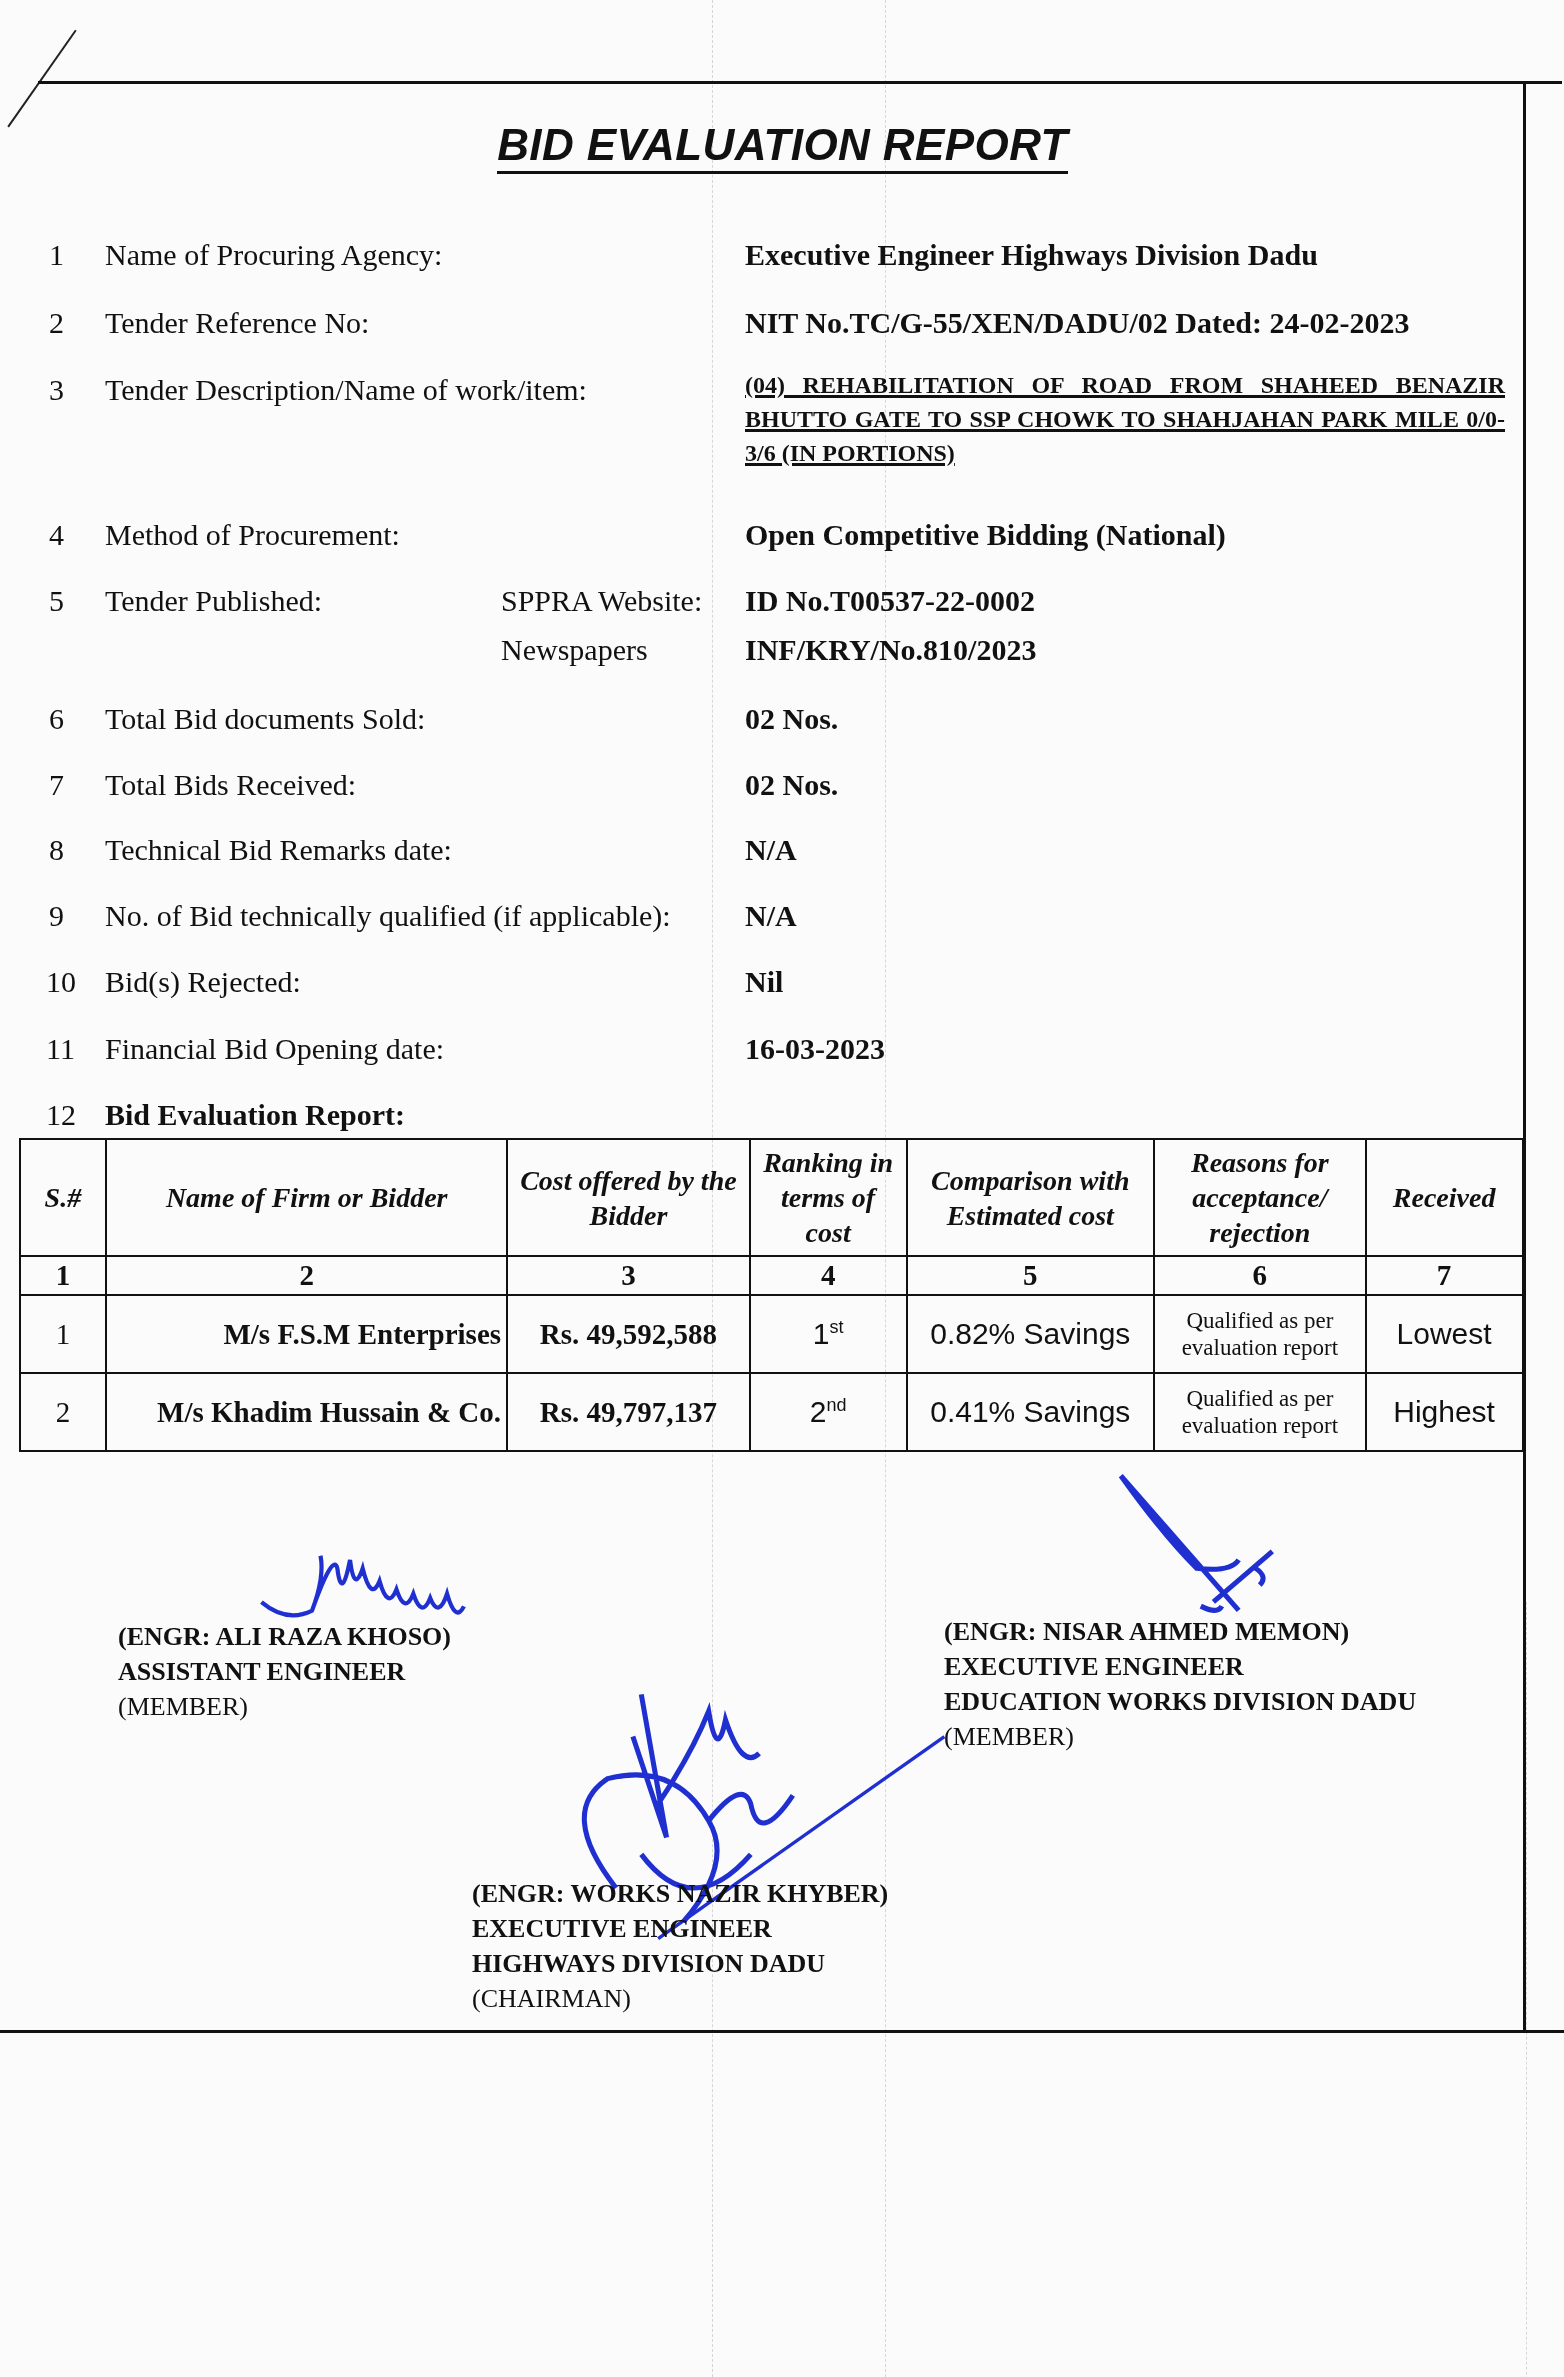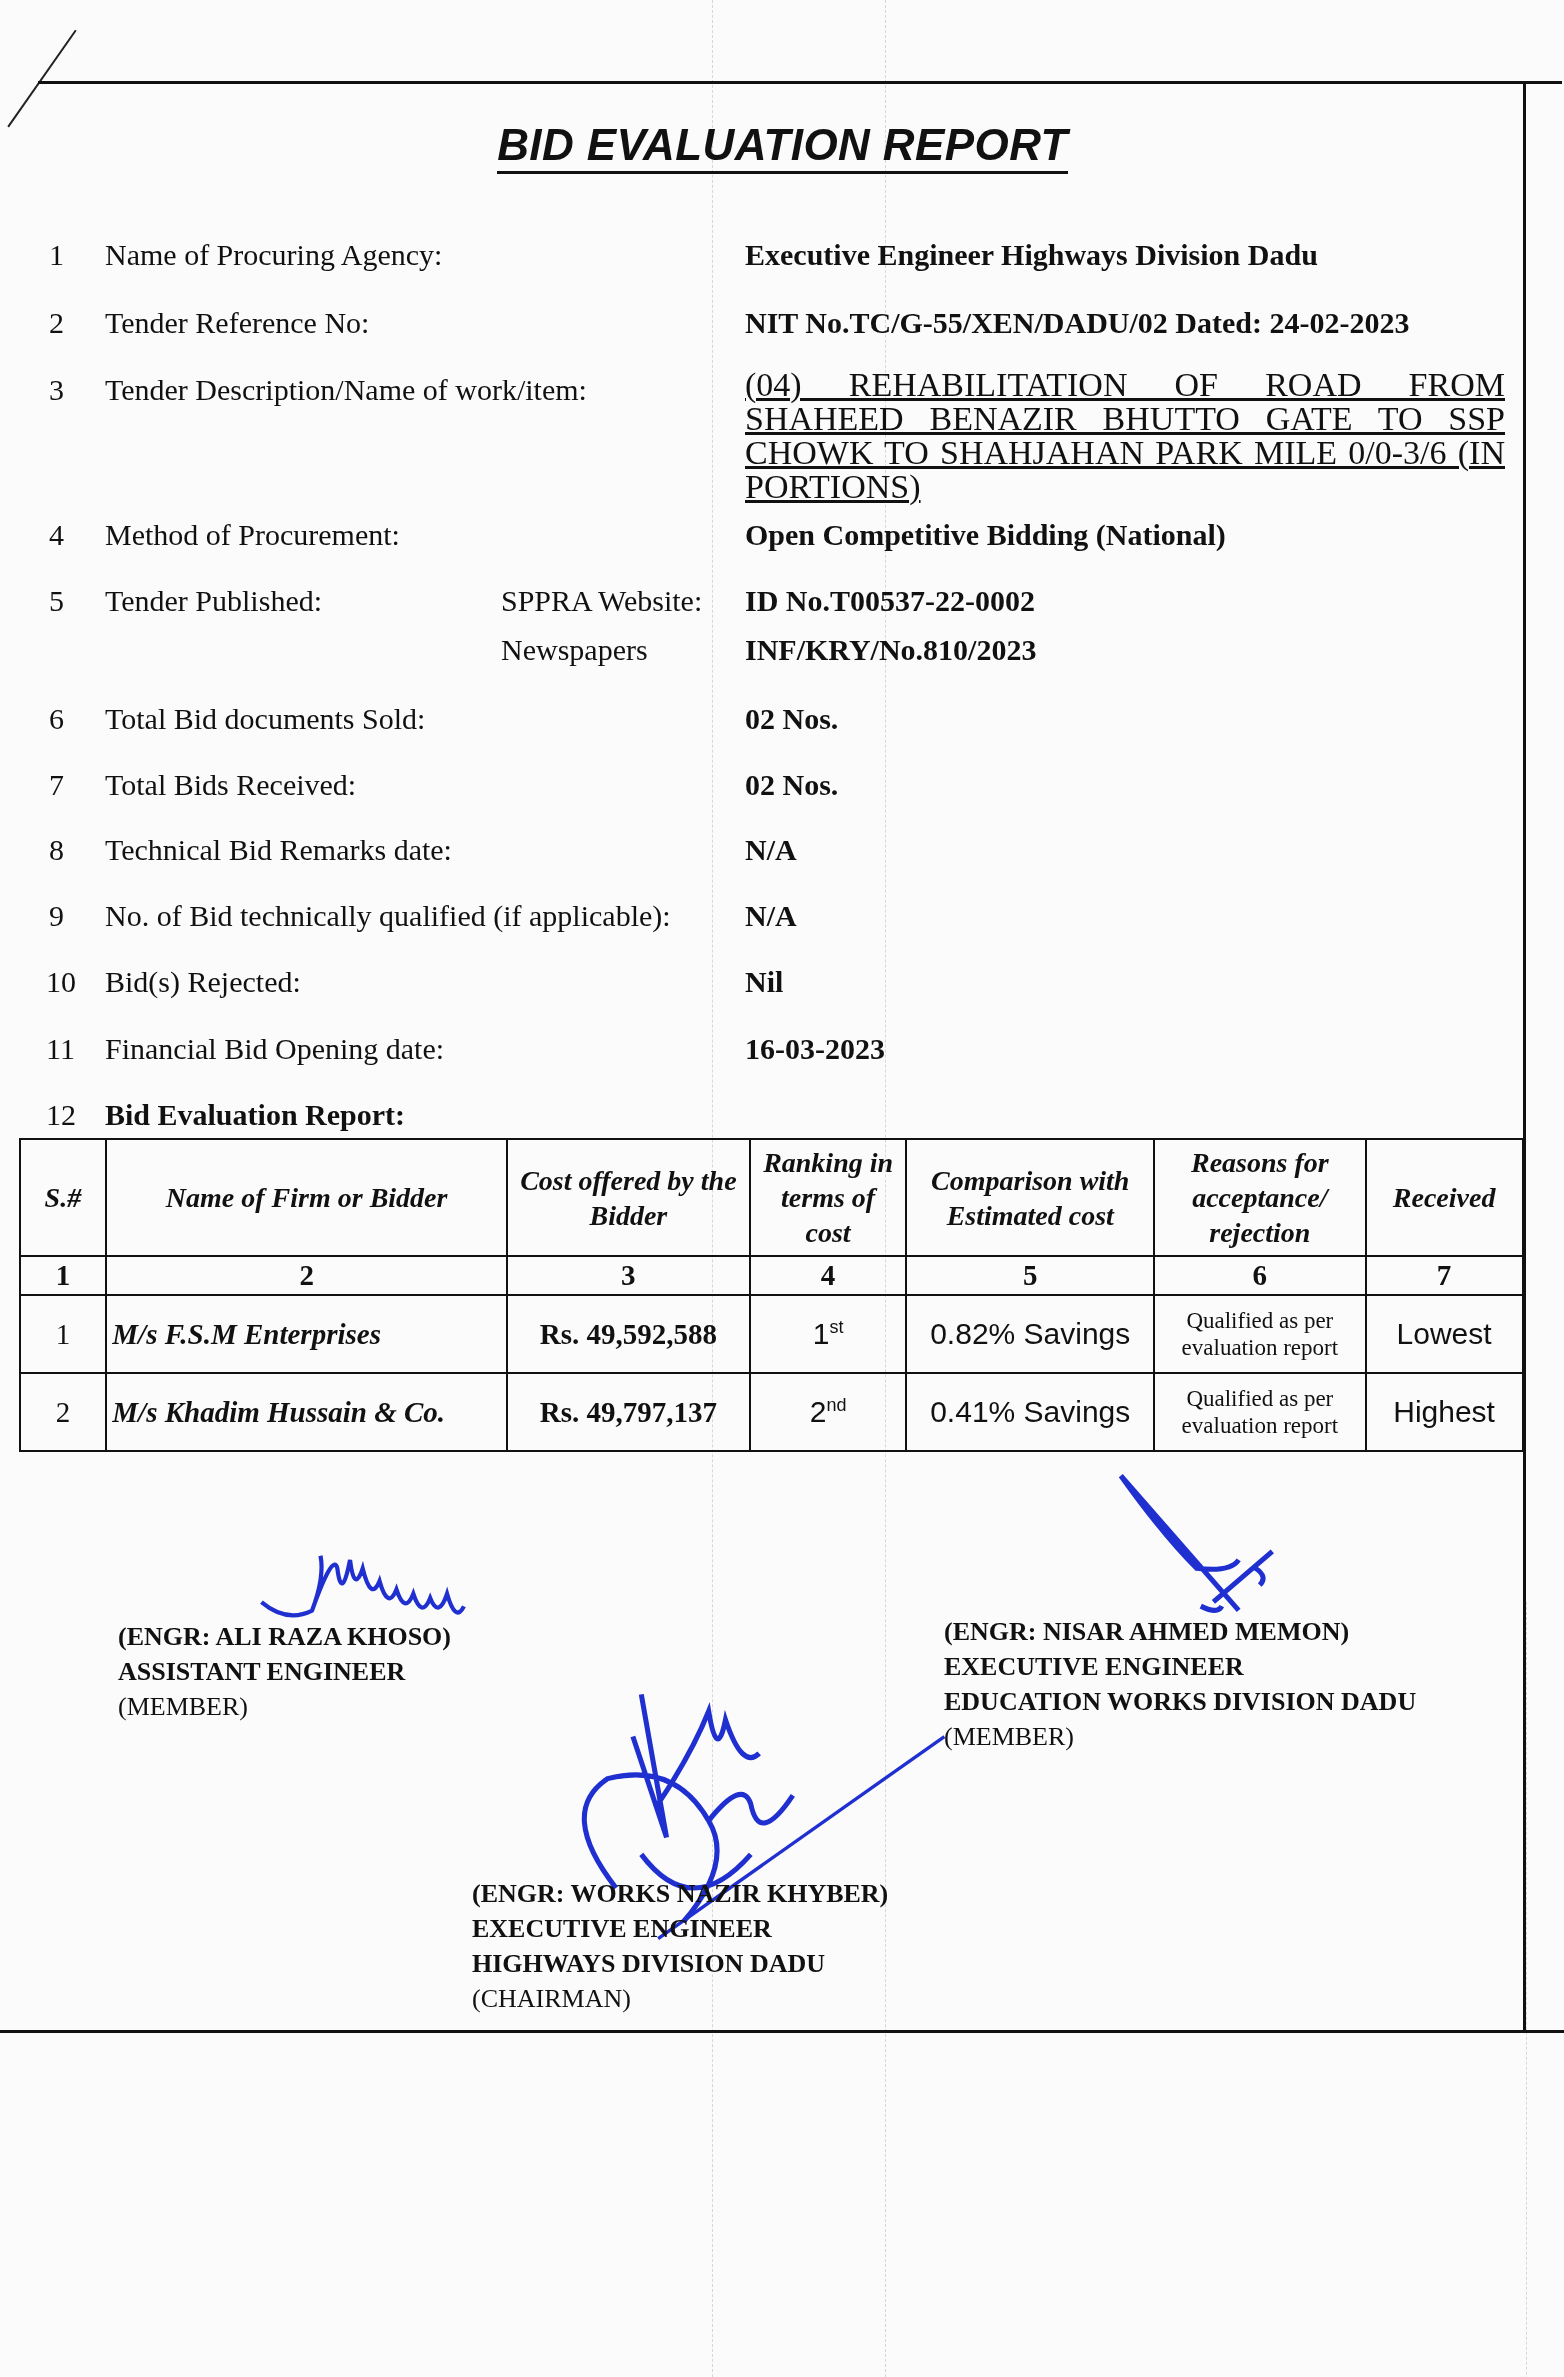--- a/index.html
+++ b/index.html
@@ -16,29 +16,29 @@
   .title { position:absolute; left:0; width:1565px; top:120px; text-align:center;
     font-family:"Liberation Sans","DejaVu Sans",sans-serif; font-weight:bold; font-style:italic;
     font-size:44px; letter-spacing:0.4px; }
   .title span { border-bottom:3.4px solid #111; padding-bottom:1.7px; }
 
   .row { position:absolute; left:0; width:1565px; font-size:30px; line-height:37px; }
   .row .num { position:absolute; left:49px; }
   .row .lbl { position:absolute; left:105px; white-space:nowrap; }
   .row .val { position:absolute; left:745px; font-weight:bold; white-space:nowrap; }
   .row .sub { position:absolute; left:501px; white-space:nowrap; }
-  .desc { position:absolute; left:745px; top:368px; width:760px; font-weight:normal; font-size:34px; line-height:34px;
+  .desc { position:absolute; left:745px; top:368px; width:760px; font-weight:bold; font-size:24px; line-height:34px;
     text-align:justify; text-align-last:left; text-decoration:underline; text-decoration-thickness:2.5px; }
 
   table.bids { position:absolute; left:18.5px; top:1138px; width:1505px; border-collapse:collapse; font-size:29px; }
   table.bids td, table.bids th { border:2.5px solid #111; text-align:center; vertical-align:middle; padding:0 5px; }
   table.bids th { font-style:italic; font-weight:bold; font-size:28px; line-height:35px; height:115px; }
   table.bids tr.idx td { font-weight:bold; height:37px; font-size:29px; }
   table.bids tr.data td { height:76px; }
-  table.bids td.firm { text-align:left; font-weight:bold; white-space:nowrap;font-style:italic; }
+  table.bids td.firm { text-align:right; font-weight:bold; white-space:nowrap; }
   table.bids td.cost { font-weight:bold; white-space:nowrap; }
   table.bids td.sans { font-family:"Liberation Sans","DejaVu Sans",sans-serif; font-size:30px; }
   table.bids td.reason { font-size:23px; line-height:27px; }
   sup { font-size:0.6em; }
 
   .sig-block { position:absolute; text-align:left; font-weight:bold; font-size:26px; line-height:35px; white-space:nowrap; }
   .sig-block .role { font-weight:normal; }
   .sig-svg { position:absolute; }
 </style>
 </head>

